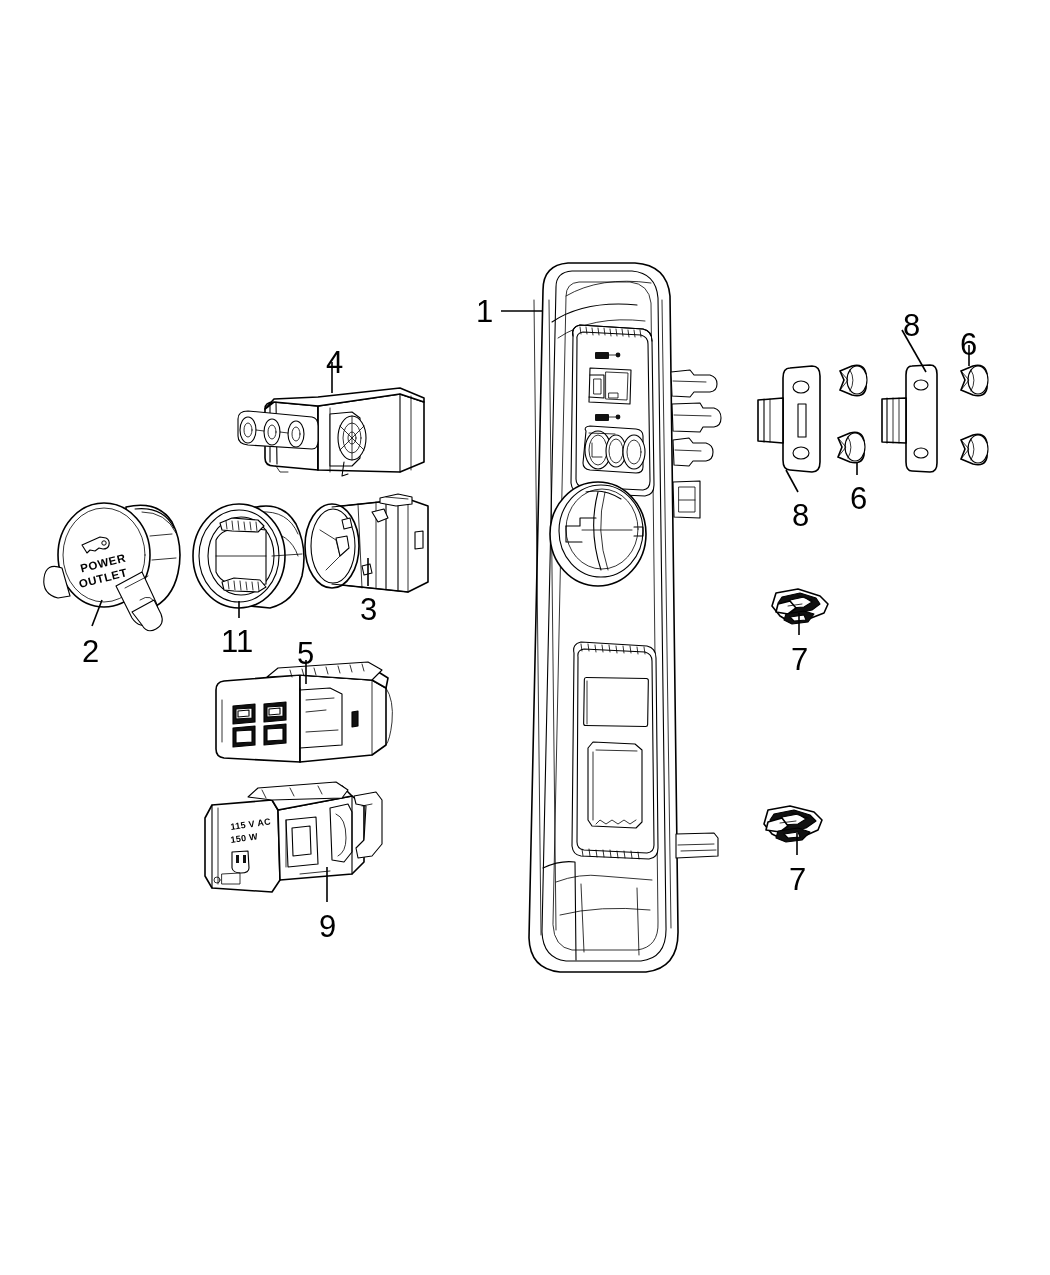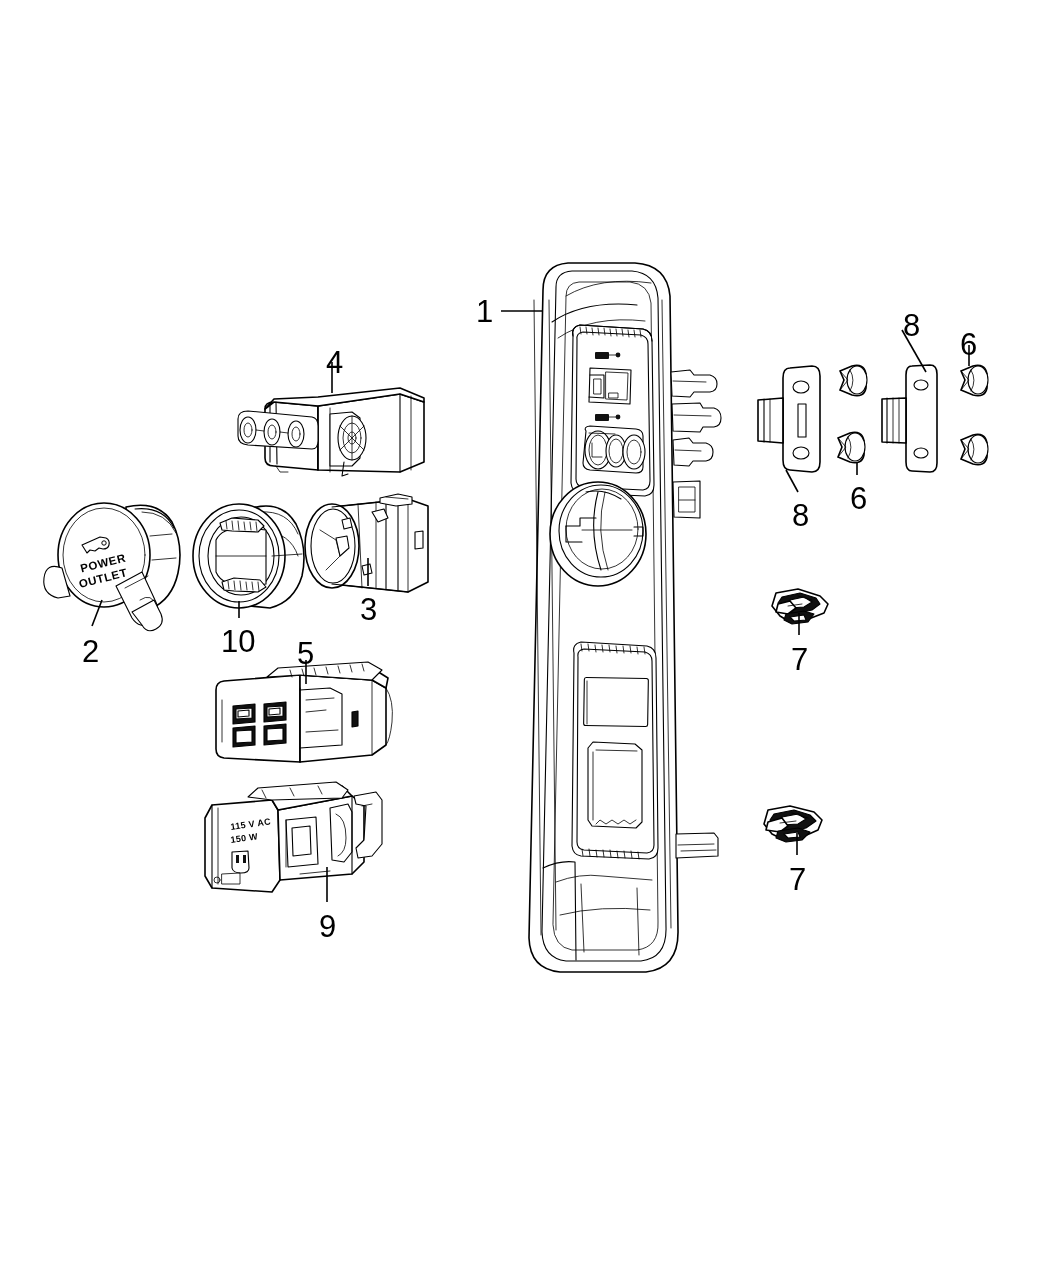--- a/index.html
+++ b/index.html
@@ -469,19 +469,19 @@
 </svg>
 
 <div class="callout" style="left:476px;top:296px;">1</div>
 <div class="callout" style="left:326px;top:347px;">4</div>
 <div class="callout" style="left:903px;top:310px;">8</div>
 <div class="callout" style="left:960px;top:329px;">6</div>
 <div class="callout" style="left:792px;top:500px;">8</div>
 <div class="callout" style="left:850px;top:483px;">6</div>
 <div class="callout" style="left:360px;top:594px;">3</div>
 <div class="callout" style="left:82px;top:636px;">2</div>
-<div class="callout" style="left:221px;top:626px;">10</div>
+<div class="callout" style="left:221px;top:626px;">11</div>
 <div class="callout" style="left:297px;top:638px;">5</div>
 <div class="callout" style="left:791px;top:644px;">7</div>
 <div class="callout" style="left:789px;top:864px;">7</div>
 <div class="callout" style="left:319px;top:911px;">9</div>
 
 </div>
 
 </body></html>

